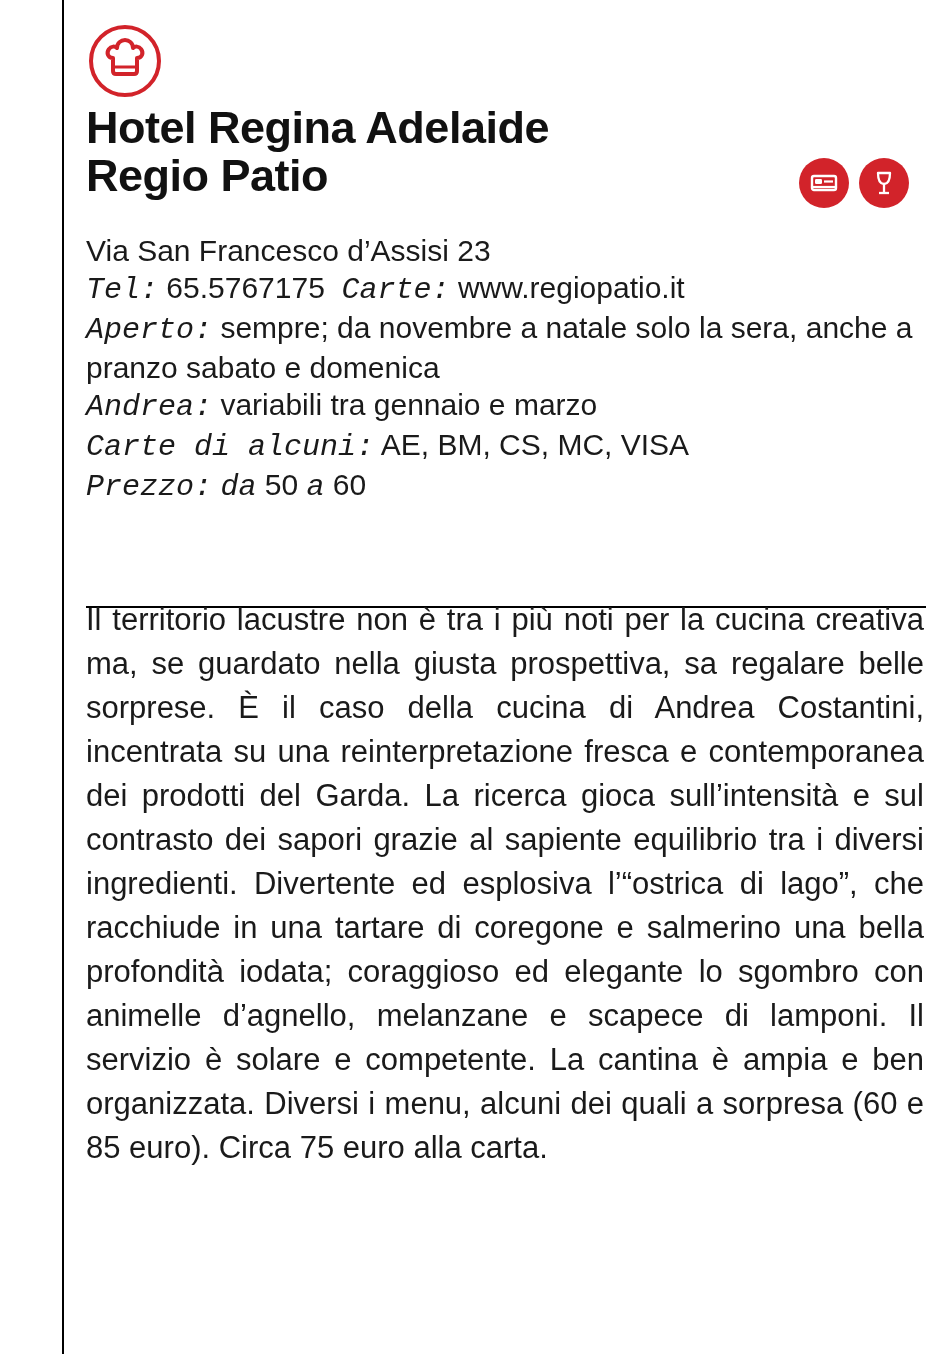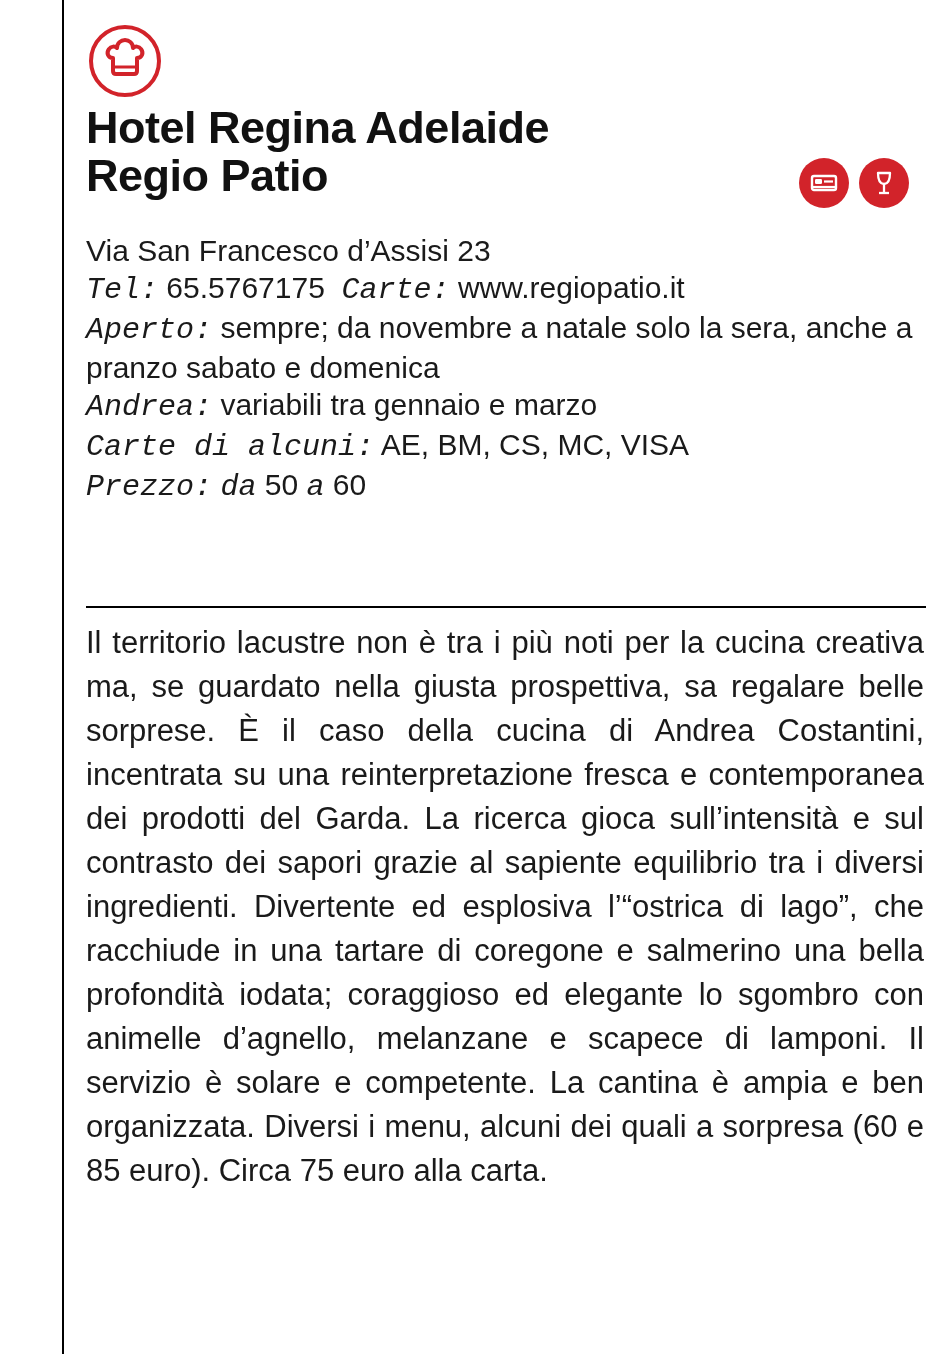--- a/index.html
+++ b/index.html
@@ -90,21 +90,21 @@
     left: 86px;
     top: 606px;
     width: 840px;
     height: 2px;
     background: #000000;
   }
 
   .body-text {
     position: absolute;
     left: 86px;
-    top: 621px;
+    top: 598px;
     width: 838px;
     font-size: 31px;
     line-height: 44px;
     text-align: justify;
     text-justify: inter-word;
     hyphens: manual;
   }
   .body-text p { margin: 0; }
 </style>
 </head>

